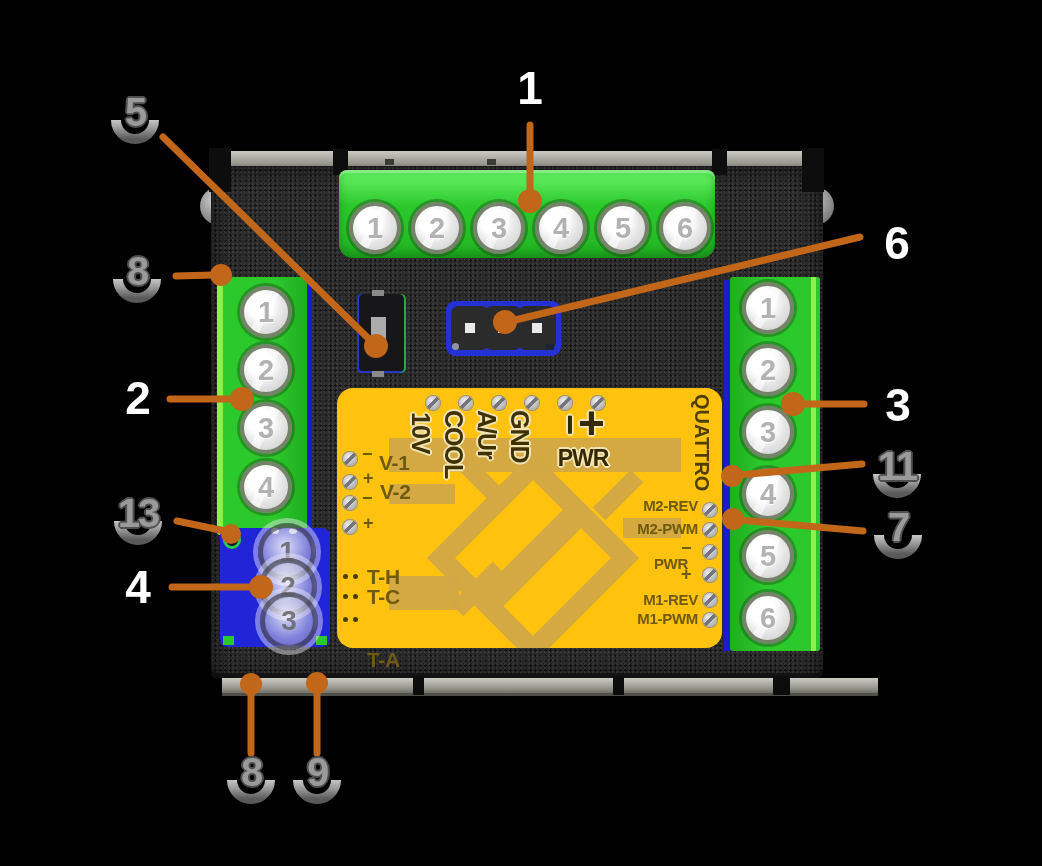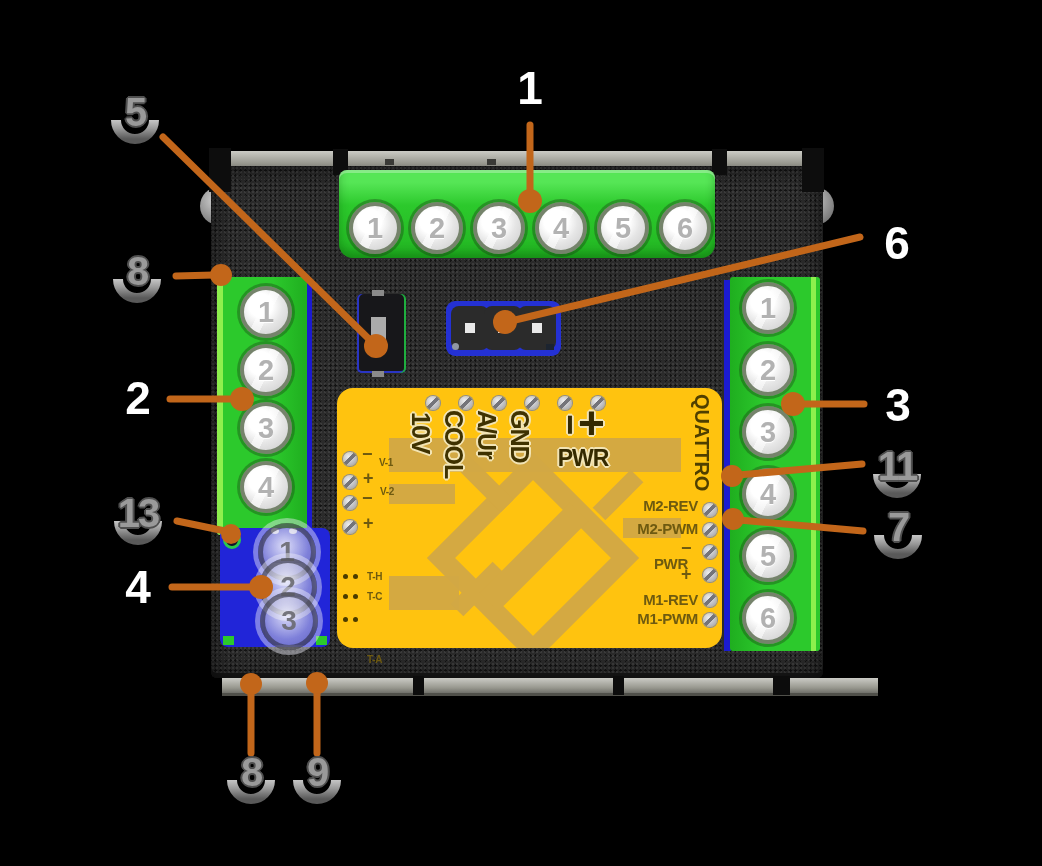--- a/index.html
+++ b/index.html
@@ -68,21 +68,21 @@
         background:#ffc30f;}
   .vtext{position:absolute;writing-mode:vertical-rl;text-orientation:mixed;font-weight:bold;white-space:nowrap;z-index:2;}
   .bigport{font-size:25px;letter-spacing:-1px;color:#3f3200;
         text-shadow:-2px 0 #f2e4b4,2px 0 #f2e4b4,0 -2px #f2e4b4,0 2px #f2e4b4,
                     -1px -1px #f2e4b4,1px 1px #f2e4b4,-1px 1px #f2e4b4,1px -1px #f2e4b4;}
   .brand{font-size:20px;letter-spacing:0;color:#4f3f00;}
   .htext{position:absolute;font-weight:bold;z-index:2;}
   .outl{color:#352a00;
         text-shadow:-2px 0 #f2e4b4,2px 0 #f2e4b4,0 -2px #f2e4b4,0 2px #f2e4b4,
                     -1px -1px #f2e4b4,1px 1px #f2e4b4,-1px 1px #f2e4b4,1px -1px #f2e4b4;}
-  .olv{color:#6e5a10;font-size:10px;line-height:16px;letter-spacing:-0.3px;}
+  .olv{color:#6e5a10;font-size:21px;line-height:16px;letter-spacing:-0.3px;}
   .rlab{position:absolute;right:24px;text-align:right;font-weight:bold;z-index:2;
         color:#6e5a10;font-size:15px;line-height:16px;letter-spacing:-0.3px;}
   .ldot{position:absolute;width:5px;height:5px;border-radius:50%;background:#4a3b00;z-index:2;}
   .wdot{position:absolute;width:8px;height:6px;border-radius:50%;background:rgba(255,255,255,.85);}
 
   
   .overlay{left:0;top:0;z-index:20;pointer-events:none;}
   .cnum{position:absolute;width:36px;text-align:center;color:#ffffff;
         font-size:46px;font-weight:bold;line-height:48px;z-index:21;}
   .gmark{position:absolute;width:58px;height:54px;z-index:21;}

